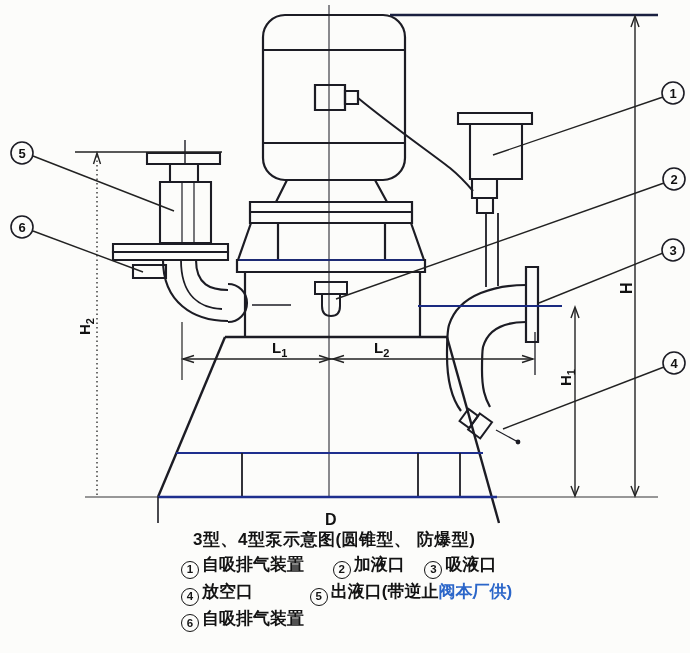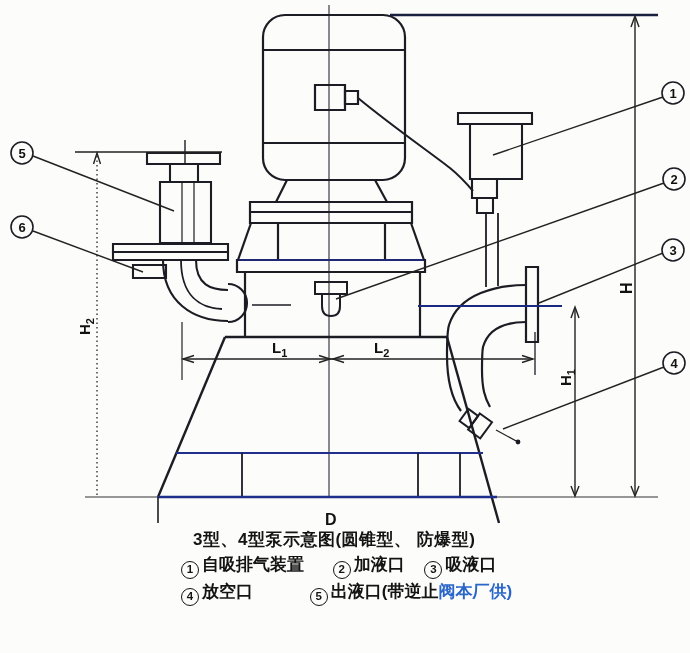--- a/index.html
+++ b/index.html
@@ -182,15 +182,18 @@
   <div class="cap-line cap-title">3型、4型泵示意图(圆锥型、 防爆型)</div>
   <div class="cap-line">
     <span><span class="num-circle">1</span><span>自吸排气装置</span></span>
     <span class="gap-a"><span class="num-circle">2</span><span>加液口</span></span>
     <span class="gap-b"><span class="num-circle">3</span><span>吸液口</span></span>
   </div>
   <div class="cap-line">
     <span><span class="num-circle">4</span><span>放空口</span></span>
     <span class="gap-c"><span class="num-circle">5</span><span>出液口(带逆止</span><span class="blue-text">阀本厂供)</span></span>
   </div>
+  <div class="cap-line">
+    <span><span class="num-circle">6</span><span>自吸排气装置</span></span>
+  </div>
 </div>
 
 </div>
 
 </body></html>

